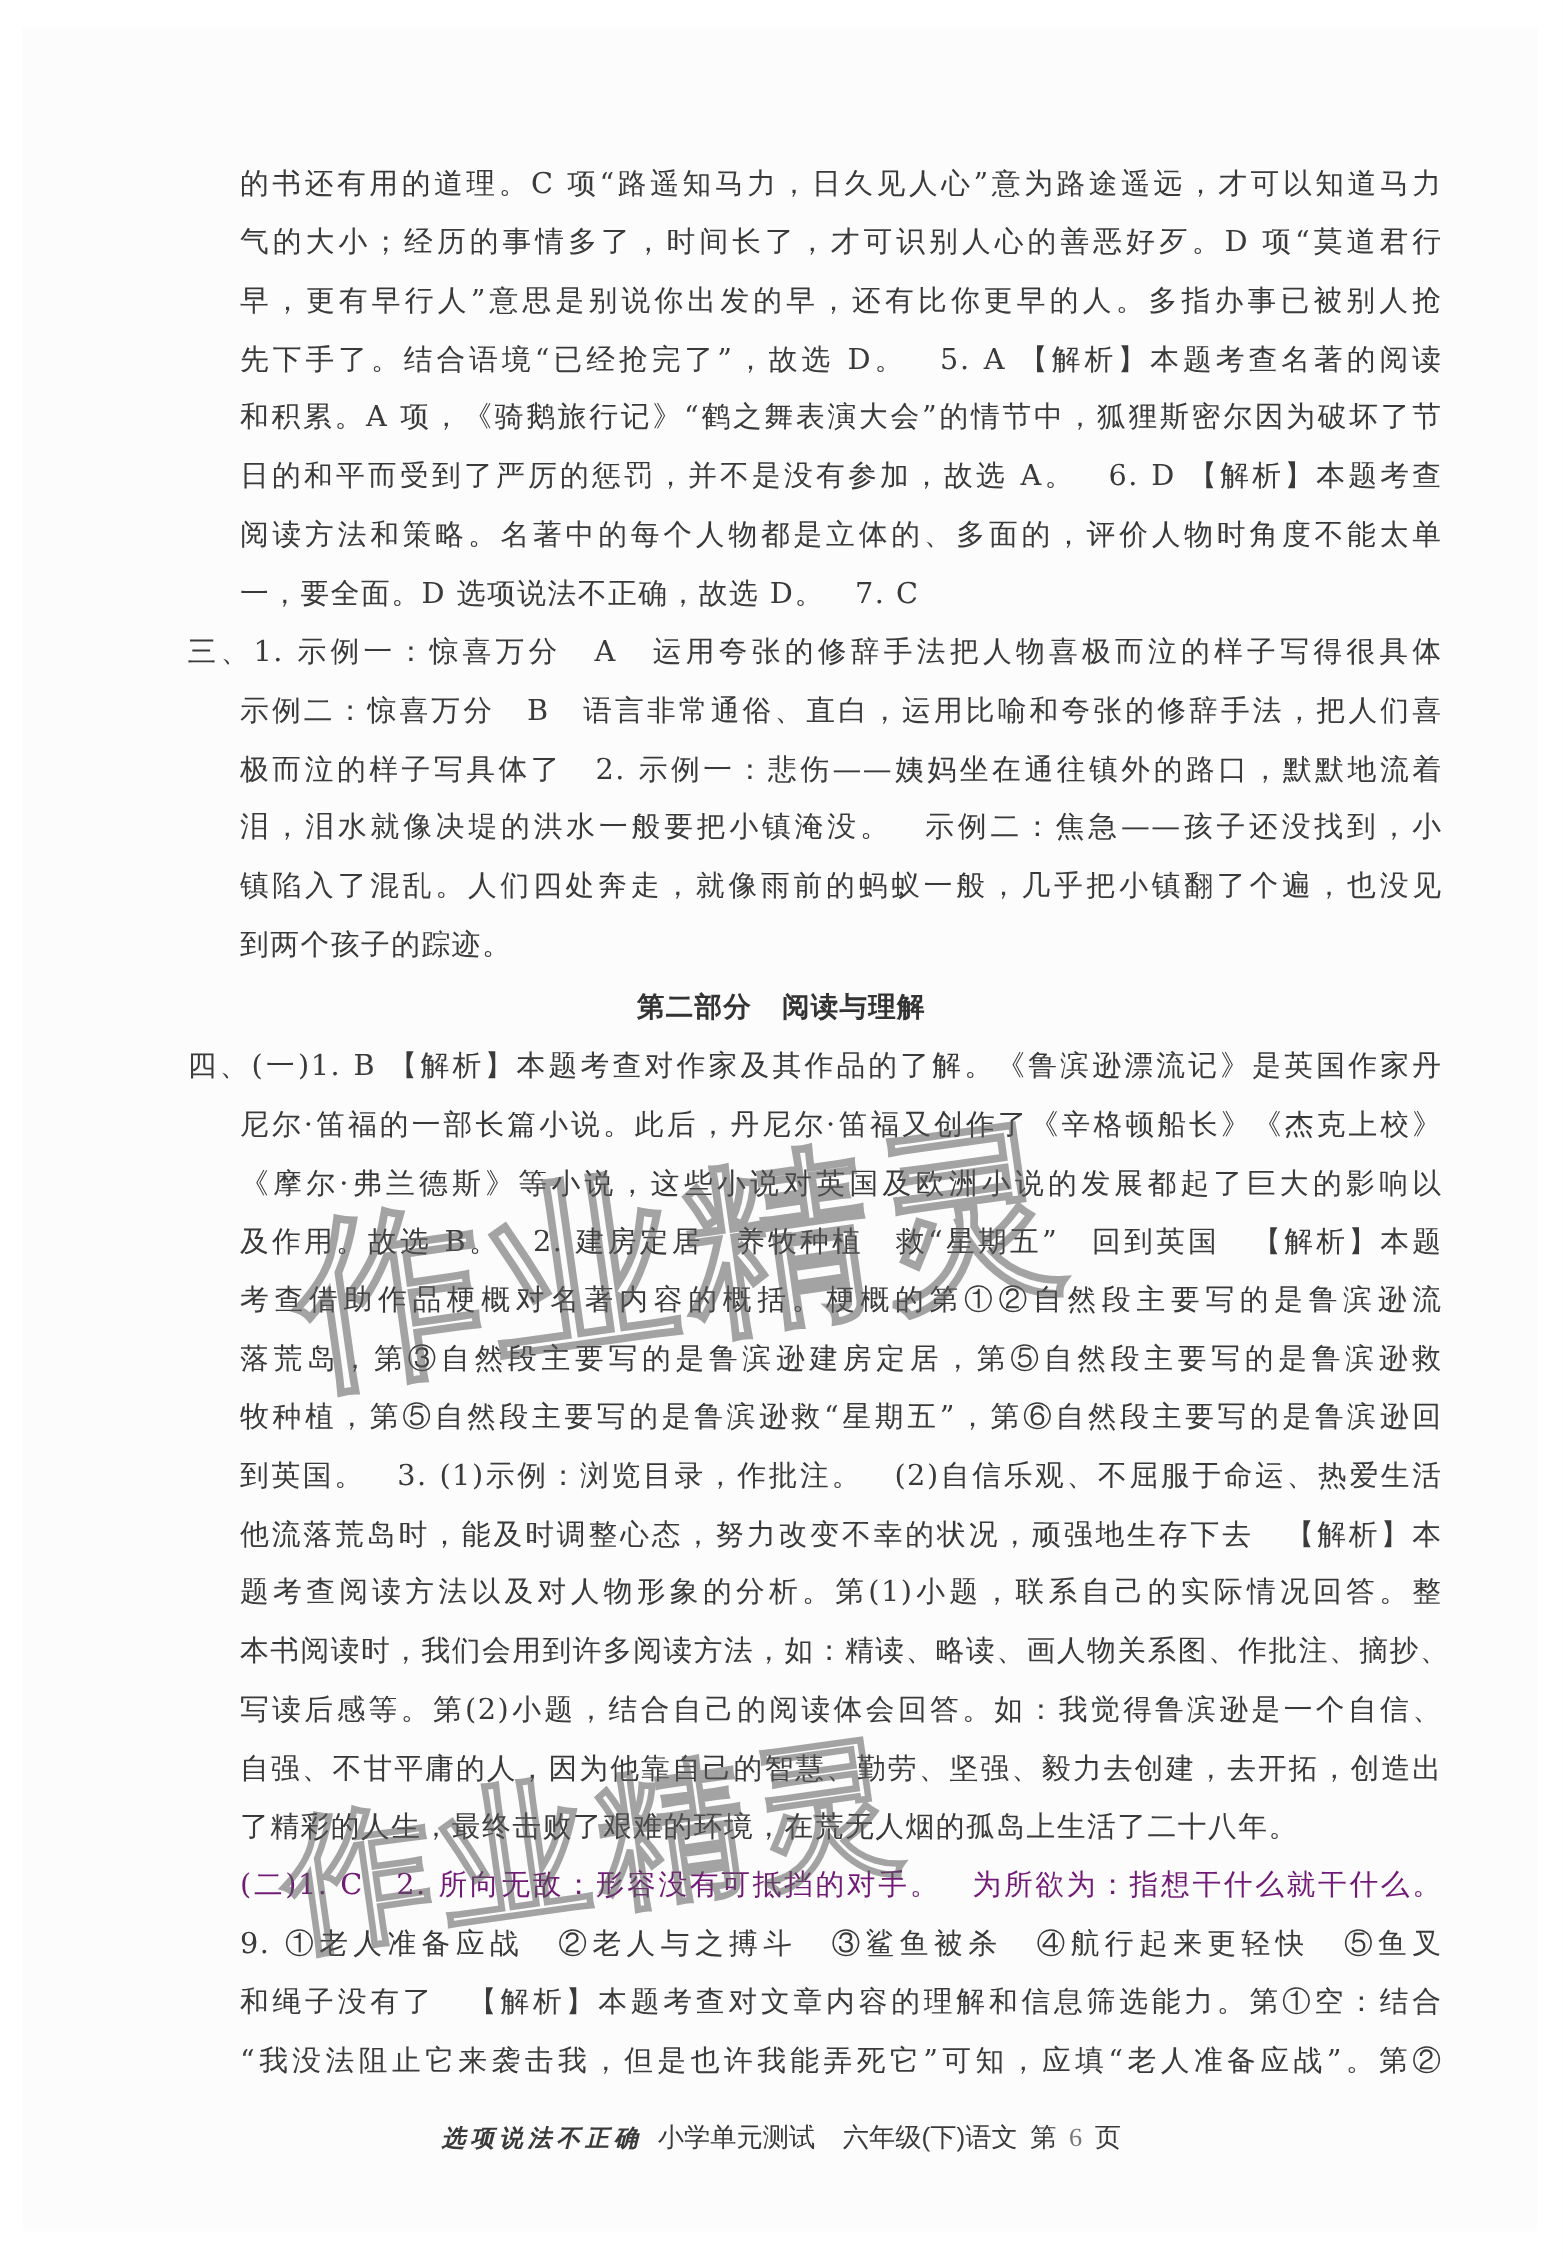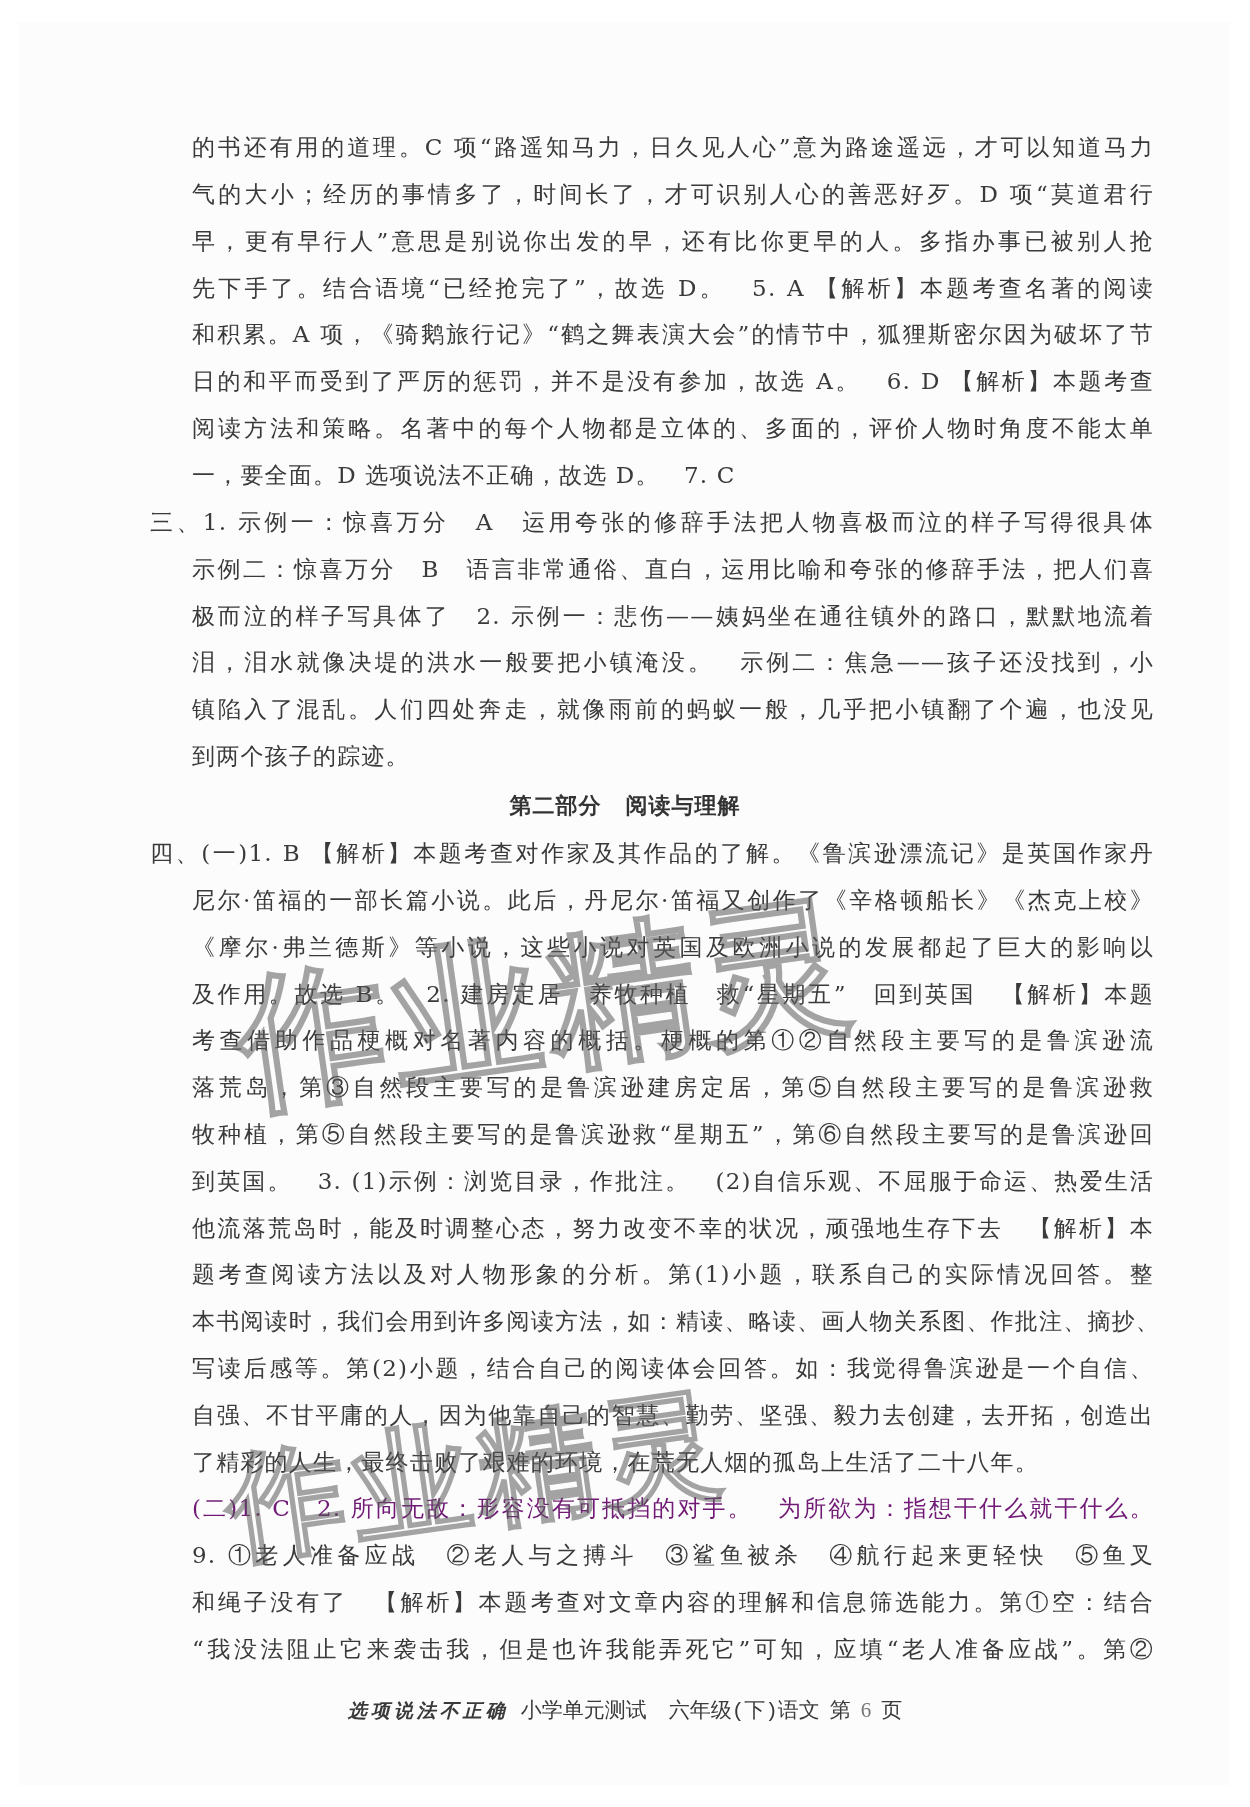--- a/index.html
+++ b/index.html
@@ -28,21 +28,21 @@
     font-weight: bold; font-size: 22px; height: 40px; line-height: 40px;
     letter-spacing: 1px; color: #333;
   }
   .heading .gap { display: inline-block; width: 24px; }
   .footer {
     position: absolute; left: 0; width: 1250px; text-align: center;
     top: 1690px; height: 40px; line-height: 40px; font-size: 21px; color: #3a3a3a;
   }
   .footer .series { font-style: italic; font-weight: bold; letter-spacing: 4px; font-size: 19px; }
   .footer .title { font-family: "DejaVu Sans", "Liberation Sans", sans-serif; margin-left: 12px; }
-  .footer .grade { font-family: Liberation Mono, monospace; margin-left: 22px; text-align: center; }
+  .footer .grade { font-family: Liberation Sans, sans-serif; margin-left: 22px; text-align: center; }
   .footer .pg { font-family: "DejaVu Sans", "Liberation Sans", sans-serif; margin-left: 10px; }
   .footer .pgnum { color: #777; margin: 0 10px; font-family: "Liberation Serif", serif; }
   .watermark {
     position: absolute; font-family: "DejaVu Sans", "Liberation Sans", sans-serif;
     font-weight: bold; font-size: 150px; color: transparent;
     -webkit-text-stroke: 1.5px rgba(90,90,90,0.55); letter-spacing: 6px;
     transform: rotate(-8deg); pointer-events: none; white-space: nowrap;
   }
 </style>
 </head>

